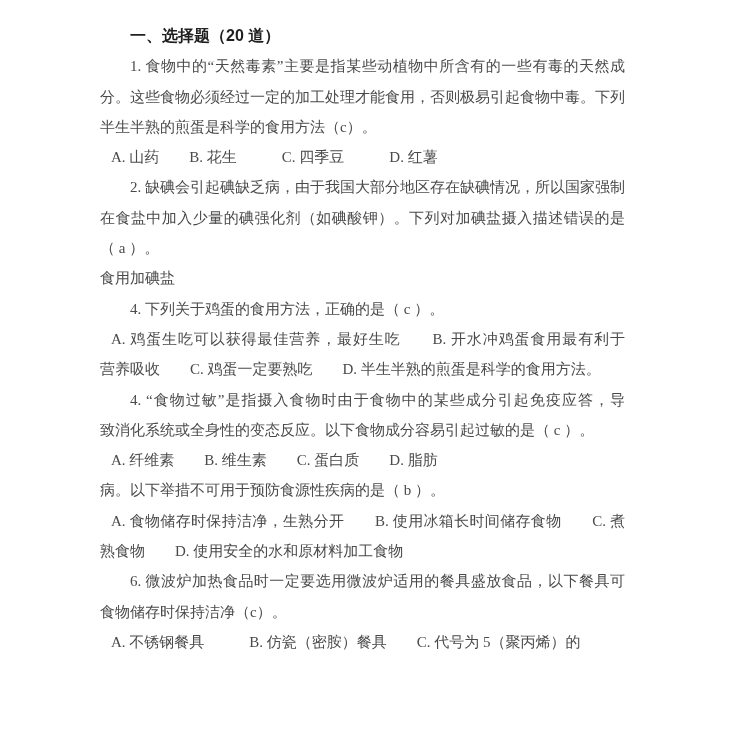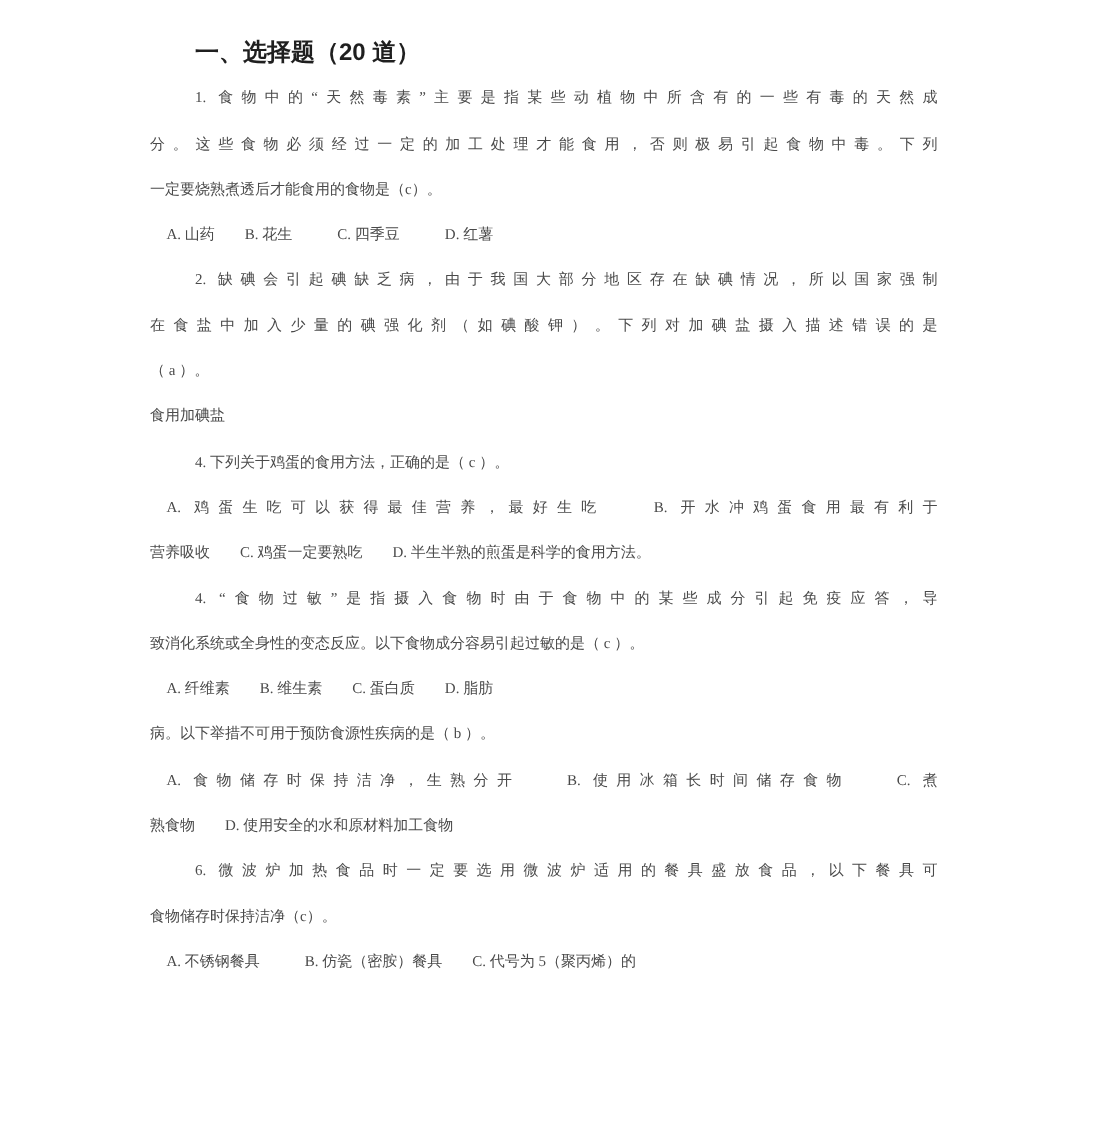--- a/index.html
+++ b/index.html
@@ -14,21 +14,21 @@
     font-family: "Liberation Serif", serif;
   }
   .page {
     box-sizing: border-box;
     width: 735px;
     height: 753px;
     padding: 21px 110px 0 100px;
     background: #ffffff;
   }
   .line {
-    font-size: 10px;
+    font-size: 15px;
     line-height: 30.3px;
     height: 30.3px;
     color: #4a4a4a;
     white-space: pre-wrap;
     overflow: hidden;
   }
   .line.heading {
     font-size: 16px;
     font-weight: bold;
     color: #1f1f1f;
@@ -46,21 +46,21 @@
   }
 </style>
 </head>
 <body>
 
 <div class="page">
   <div class="line heading ind2">一、选择题（20 道）</div>
 
   <div class="line ind2 fill">1. 食物中的“天然毒素”主要是指某些动植物中所含有的一些有毒的天然成</div>
   <div class="line fill">分。这些食物必须经过一定的加工处理才能食用，否则极易引起食物中毒。下列</div>
-  <div class="line">一定要烧熟煮透后才能食用的食物是（c）。</div>
+  <div class="line">半生半熟的煎蛋是科学的食用方法（c）。</div>
   <div class="line ind1">A. 山药　　B. 花生　　　C. 四季豆　　　D. 红薯</div>
 
   <div class="line ind2 fill">2. 缺碘会引起碘缺乏病，由于我国大部分地区存在缺碘情况，所以国家强制</div>
   <div class="line fill">在食盐中加入少量的碘强化剂（如碘酸钾）。下列对加碘盐摄入描述错误的是</div>
   <div class="line">（ a ）。</div>
   <div class="line">食用加碘盐</div>
 
   <div class="line ind2">4. 下列关于鸡蛋的食用方法，正确的是（ c ）。</div>
   <div class="line ind1 fill">A. 鸡蛋生吃可以获得最佳营养，最好生吃　　B. 开水冲鸡蛋食用最有利于</div>
   <div class="line">营养吸收　　C. 鸡蛋一定要熟吃　　D. 半生半熟的煎蛋是科学的食用方法。</div>

